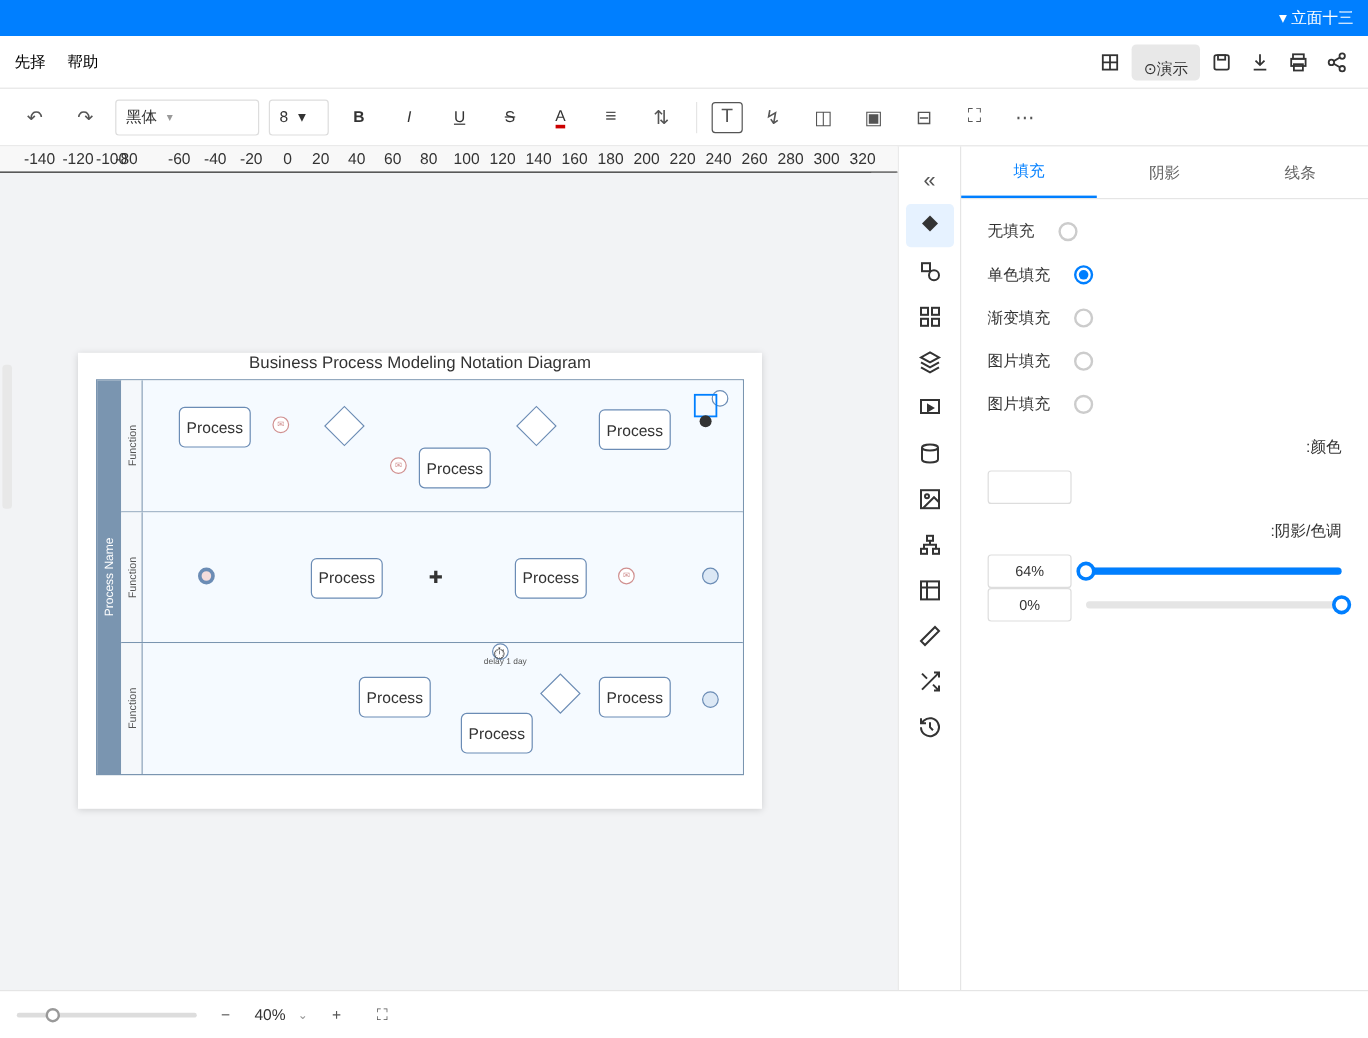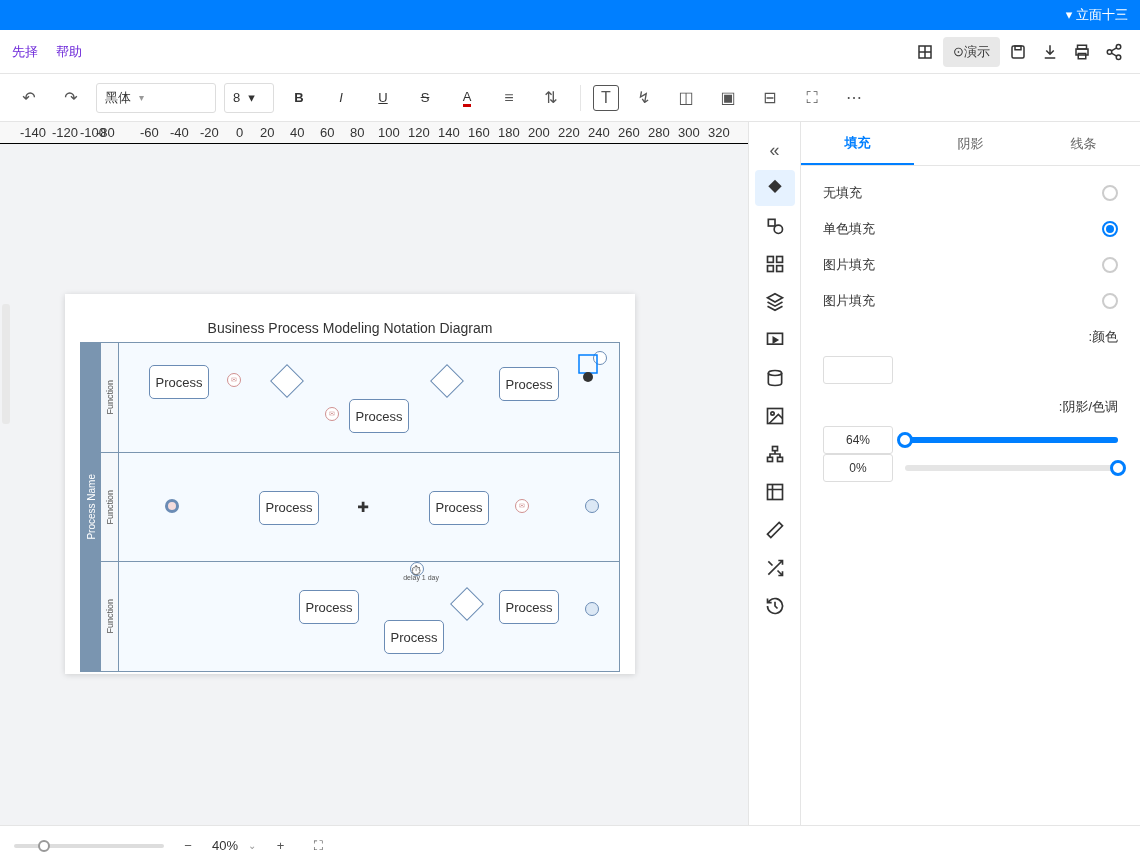--- a/index.html
+++ b/index.html
@@ -2,35 +2,35 @@
 <html dir="rtl"><head>
 <meta charset="utf-8">
 <style>
 *{box-sizing:border-box;margin:0;padding:0;font-family:"Microsoft YaHei",Arial,sans-serif;font-size:13px;color:#333}
 body{width:1140px;height:865px;background:#fff;overflow:hidden;display:flex;flex-direction:column;direction:rtl}
 .titlebar{height:30px;background:#007fff;color:#fff;display:flex;align-items:center;padding:0 12px;font-size:13px}
 .titlebar span{color:#fff}
 .toolbar1{height:44px;border-bottom:1px solid #e5e5e5;display:flex;align-items:center;padding:0 12px;gap:4px}
 .toolbar1 .rightside{margin-inline-start:auto;display:flex;gap:18px}
 .tbtn{width:28px;height:28px;display:flex;align-items:center;justify-content:center;color:#555;cursor:pointer;border-radius:3px}
-.preview-btn{background:#e8e8e8;border-radius:4px;padding:0 10px;height:30px;display:flex;align-items:center;gap:6px;cursor:pointer;font-size:13px}
-.menu-link{color:#6d28d9;cursor:pointer;font-size:13px}
+.preview-btn{background:#e8e8e8;border-radius:4px;padding:0 10px;height:30px;display:flex;align-items:flex-end;gap:6px;cursor:pointer;font-size:13px}
+.menu-link{color:#000000;cursor:pointer;font-size:13px}
 .toolbar2{height:48px;border-bottom:1px solid #e5e5e5;display:flex;align-items:center;padding:0 12px;gap:8px;direction:ltr}
 .fbtn{width:34px;height:34px;display:flex;align-items:center;justify-content:center;color:#555;cursor:pointer;border-radius:3px;font-size:16px}
 .font-sel{height:30px;border:1px solid #ddd;border-radius:3px;padding:0 8px;display:flex;align-items:center;min-width:120px;cursor:pointer;gap:8px}
 .font-sel .caret{font-size:10px;color:#999}
 .size-sel{height:30px;border:1px solid #ddd;border-radius:3px;padding:0 8px;display:flex;align-items:center;min-width:50px;cursor:pointer;gap:8px}
 .vdiv{width:1px;height:26px;background:#e5e5e5;margin:0 4px}
 .workspace{flex:1;display:flex;min-height:0;direction:ltr}
 .rightpanel{width:340px;border-left:1px solid #e5e5e5;display:flex;flex-direction:column}
 .panel-tabs{display:flex;height:44px;border-bottom:1px solid #e5e5e5}
 .panel-tab{flex:1;display:flex;align-items:center;justify-content:center;cursor:pointer;font-size:13px;color:#666}
-.panel-tab.active{color:#007fff;border-bottom:2px solid #007fff;font-weight:700}
+.panel-tab.active{color:#007fff;border-bottom:2px solid #007fff;font-weight:400}
 .panel-body{padding:18px 22px;flex:1;overflow:auto}
-.radio-row{display:flex;align-items:center;gap:20px;margin-bottom:18px;justify-content:space-between;direction:rtl}
+.radio-row{display:flex;align-items:center;gap:20px;margin-bottom:18px;justify-content:flex-end;direction:rtl}
 .radio-row label{font-size:13px;color:#333;cursor:pointer}
 .radio{width:16px;height:16px;border:2px solid #ccc;border-radius:50%;cursor:pointer;position:relative}
 .radio.checked{border-color:#007fff}
 .radio.checked::after{content:"";position:absolute;inset:2px;background:#007fff;border-radius:50%}
 .field-label{font-size:13px;color:#333;margin:14px 0 10px;text-align:right;direction:rtl}
 .color-swatch{width:70px;height:28px;border:1px solid #ddd;border-radius:3px;background:#fff;cursor:pointer;margin-inline-start:auto}
 .slider-row{display:flex;align-items:center;gap:12px;direction:rtl}
 .slider-track{flex:1;height:6px;background:#e5e5e5;border-radius:3px;position:relative;cursor:pointer}
 .slider-fill{position:absolute;right:0;top:0;height:100%;background:#007fff;border-radius:3px}
 .slider-thumb{position:absolute;width:16px;height:16px;background:#fff;border:3px solid #007fff;border-radius:50%;top:50%;transform:translate(-50%,-50%)}
@@ -40,21 +40,21 @@
 .stool.active{background:#e6f2ff;color:#007fff}
 .canvas-wrap{flex:1;display:flex;flex-direction:column;position:relative;overflow:hidden}
 .hruler{height:22px;background:#f8f8f8;border-bottom:1px solid #000000;position:relative;font-size:9px;color:#888;direction:ltr}
 .hruler span{position:absolute;top:3px}
 .vruler{width:22px;background:#f8f8f8;border-right:1px solid #e5e5e5;position:absolute;right:0;top:22px;bottom:0;direction:ltr}
 .vruler span{position:absolute;right:3px;font-size:9px;color:#888;writing-mode:vertical-rl}
 .canvas-area{flex:1;background:#f2f3f5;position:relative;overflow:hidden;direction:ltr}
 .scrollbar-track{position:absolute;background:#e8e8e8;border-radius:3px}
 .scrollbar-v{width:8px;right:auto;left:2px;top:160px;height:120px}
 .page{position:absolute;top:150px;left:65px;width:570px;height:380px;background:#fff;box-shadow:0 1px 6px rgba(0,0,0,.15)}
-.diagram-title{text-align:center;padding:26px 0 6px;font-size:14px;color:#333;direction:ltr}
+.diagram-title{text-align:center;padding:0 0 6px;font-size:14px;color:#333;direction:ltr}
 .pool{margin:0 15px;border:1px solid #7a95b0;height:330px;display:flex;direction:ltr}
 .pool-title{width:20px;background:#7a95b0;display:flex;align-items:center;justify-content:center}
 .pool-title span{writing-mode:vertical-rl;color:#fff;font-size:10px;transform:rotate(180deg)}
 .lanes{flex:1;display:flex;flex-direction:column}
 .lane{flex:1;border-bottom:1px solid #7a95b0;display:flex;position:relative}
 .lane:last-child{border-bottom:none}
 .lane-title{width:18px;border-right:1px solid #7a95b0;display:flex;align-items:center;justify-content:center;background:#f5f8fb}
 .lane-title span{writing-mode:vertical-rl;font-size:9px;color:#555;transform:rotate(180deg)}
 .lane-body{flex:1;position:relative;background:#f5faff}
 .proc{position:absolute;width:60px;height:34px;background:#fff;border:1px solid #6b8cb5;border-radius:5px;display:flex;align-items:center;justify-content:center;font-size:7px;color:#555}
@@ -365,20 +365,24 @@
       <div class="radio-row">
           <div class="radio"></div>
           <label>无填充</label>
         </div>
       <div class="radio-row">
           <div class="radio checked"></div>
           <label>单色填充</label>
         </div>
       <div class="radio-row">
           <div class="radio"></div>
+          <label>渐变填充</label>
+        </div>
+      <div class="radio-row">
+          <div class="radio"></div>
           <label>图片填充</label>
         </div>
       <div class="radio-row">
           <div class="radio"></div>
           <label>图片填充</label>
         </div>
 
       <div class="field-label">颜色:</div>
       <div style="display:flex;direction:rtl">
           <div class="color-swatch"></div>

